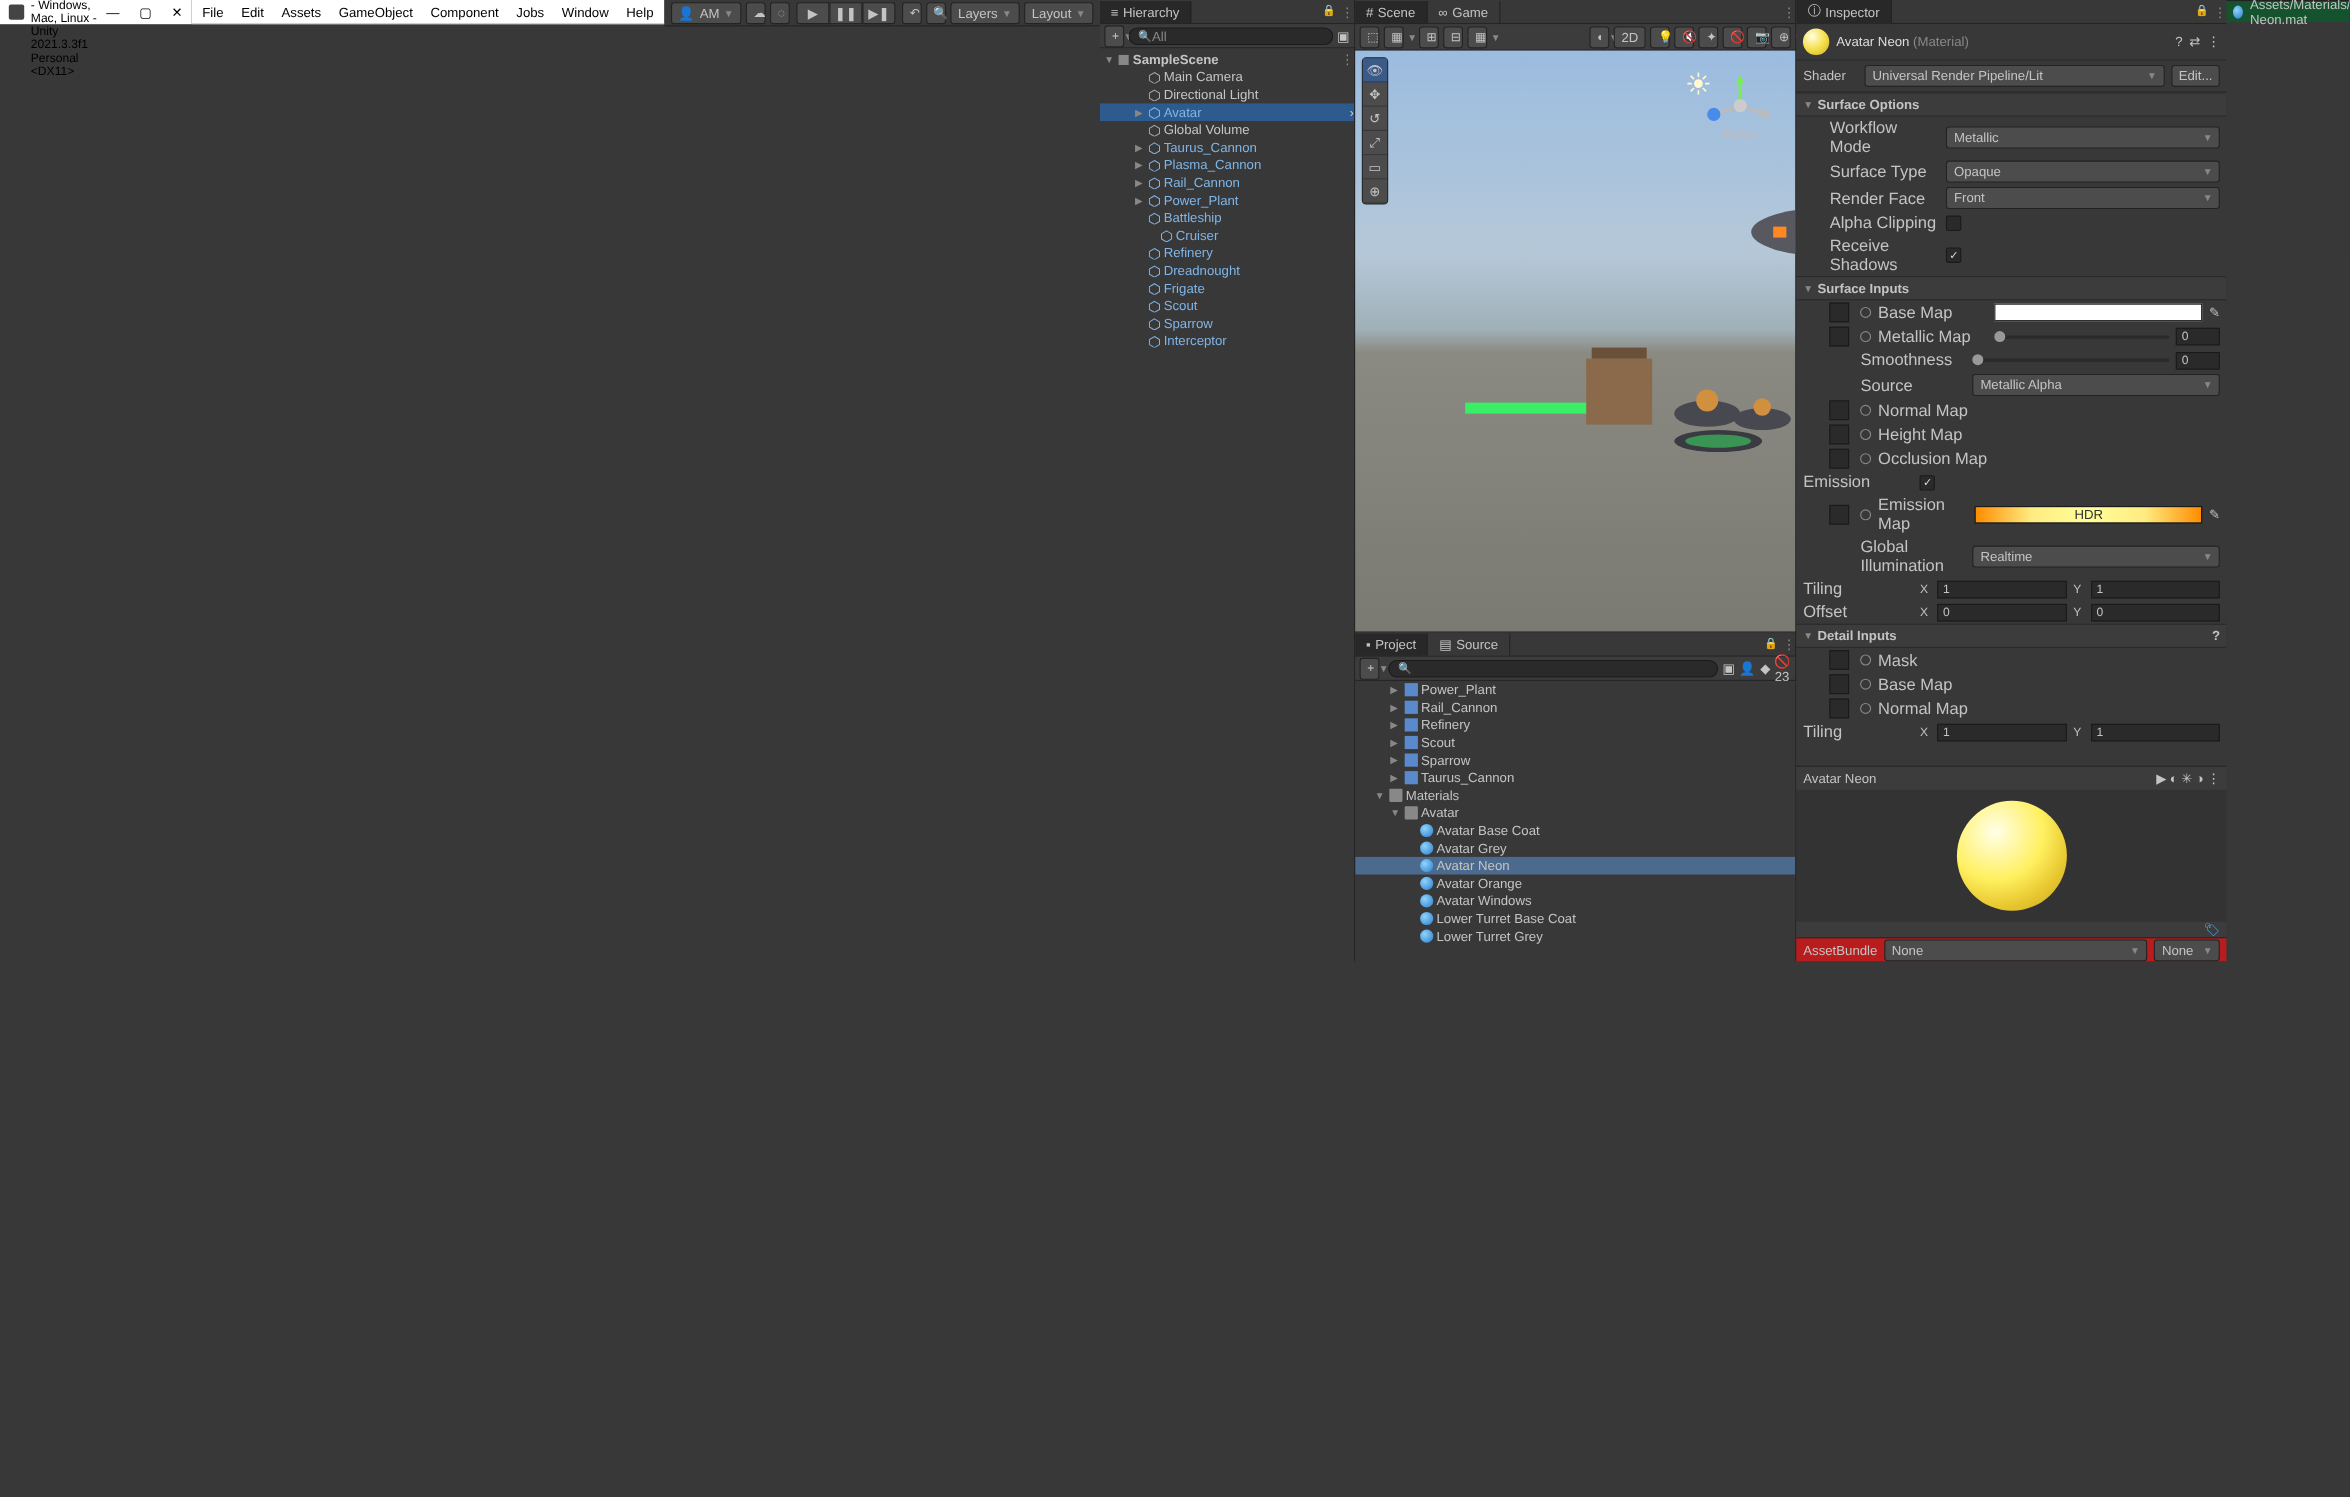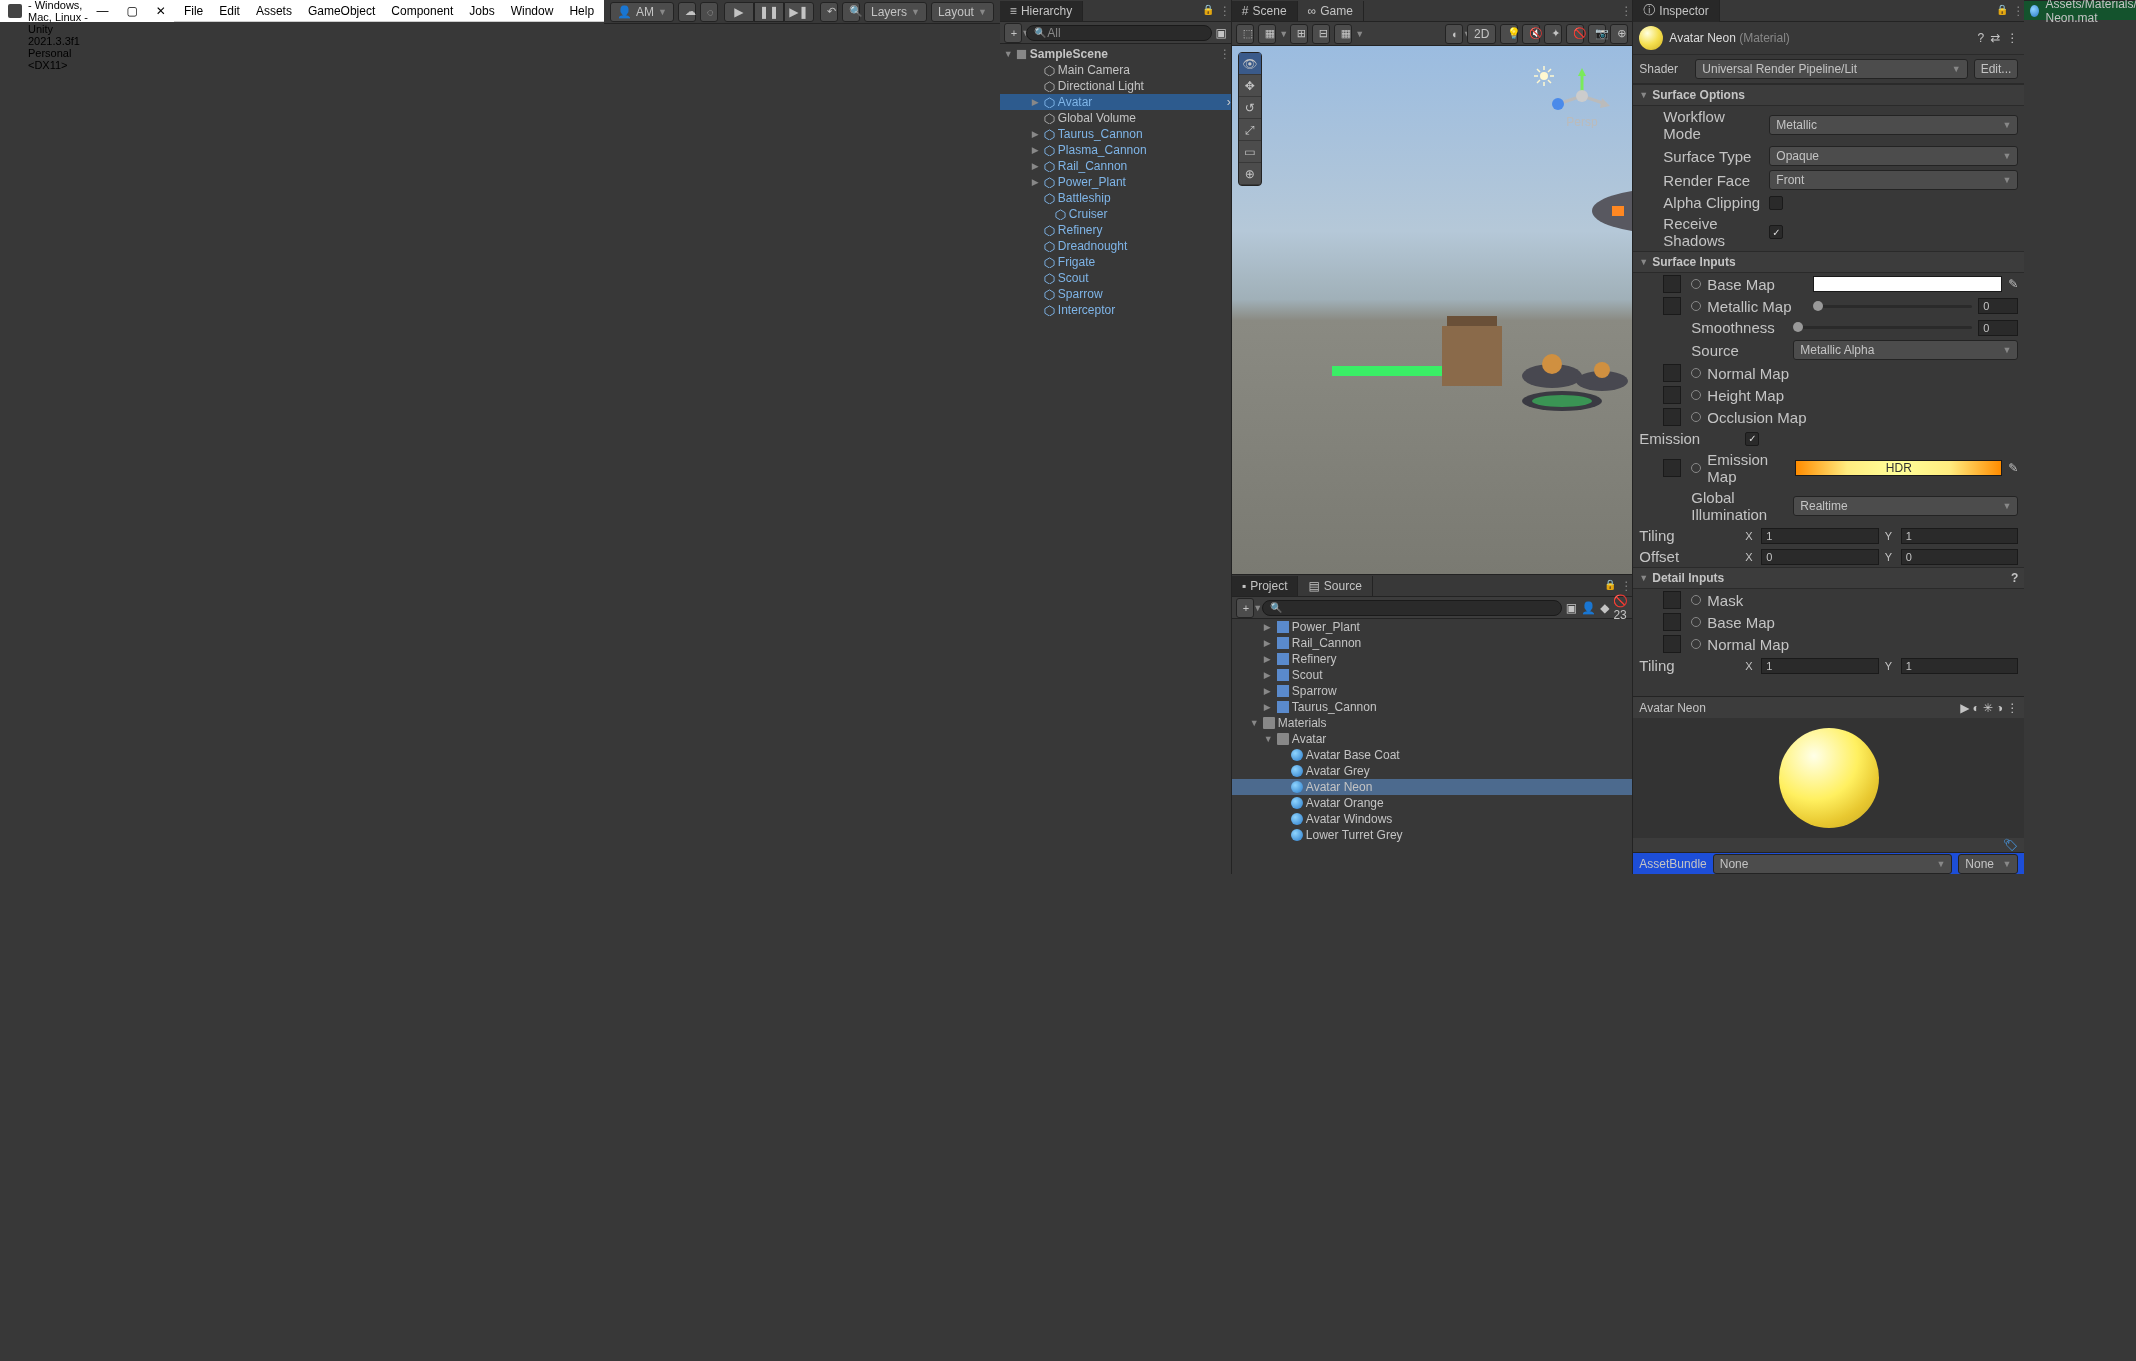--- a/index.html
+++ b/index.html
@@ -74,21 +74,21 @@
 .slider-track{flex:1;height:3px;background:#2a2a2a;position:relative;border-radius:2px}
 .slider-thumb{position:absolute;left:0;top:-4px;width:10px;height:10px;background:#999;border-radius:50%}
 .num-field{width:40px;background:#2a2a2a;border:1px solid #1a1a1a;padding:1px 4px;font-size:11px;color:#c4c4c4}
 .tex-slot{width:18px;height:18px;background:#2a2a2a;border:1px solid #1a1a1a;margin-right:4px}
 .emission-swatch{flex:1;height:16px;background:linear-gradient(to right,#ff8c00,#ffec80,#ffff99,#ffec80,#ff8c00);border:1px solid #1a1a1a;display:flex;align-items:center;justify-content:center;font-size:9px;color:#333}
 .xy-row{display:flex;gap:6px;align-items:center}
 .xy-label{width:10px;font-size:11px}
 .preview-hdr{height:22px;background:#3c3c3c;display:flex;align-items:center;padding:0 6px;border-top:1px solid #232323;font-size:11px}
 .preview-body{height:120px;background:#333;display:flex;align-items:center;justify-content:center}
 .preview-ball{width:100px;height:100px;border-radius:50%;background:radial-gradient(circle at 35% 28%,#ffffe8,#fff060 45%,#e8c830 70%,#c0a020)}
-.assetbundle{height:22px;background:#1d4ed8;display:flex;align-items:center;padding:0 6px;gap:6px;border-top:1px solid #232323;font-size:11px}
+.assetbundle{height:22px;background:#b91c1c;display:flex;align-items:center;padding:0 6px;gap:6px;border-top:1px solid #232323;font-size:11px}
 .spacer{flex:1}
 .right-icons{display:flex;gap:4px;margin-left:auto;font-size:11px;color:#888}
 .tri{font-size:9px;color:#888}
 .lock{font-size:10px;color:#888}
 .circle-ring{width:10px;height:10px;border:1px solid #888;border-radius:50%;display:inline-block}
 </style>
 </head>
 <body>
 
 <div class="root">
@@ -502,20 +502,25 @@
               <span>Avatar Orange</span>
             </div>
             <div class="proj-row" style="padding-left: 46px;">
               <span class="foldout"></span>
               <span class="mat-icon"></span>
               <span>Avatar Windows</span>
             </div>
             <div class="proj-row" style="padding-left: 46px;">
               <span class="foldout"></span>
               <span class="mat-icon"></span>
+              <span>Lower Turret Base Coat</span>
+            </div>
+            <div class="proj-row" style="padding-left: 46px;">
+              <span class="foldout"></span>
+              <span class="mat-icon"></span>
               <span>Lower Turret Grey</span>
             </div>
           </div>
       </div>
     </div>
 
     <div class="col-right">
       <div class="panel-tab">
         <div class="tab">
             <span>ⓘ</span>

